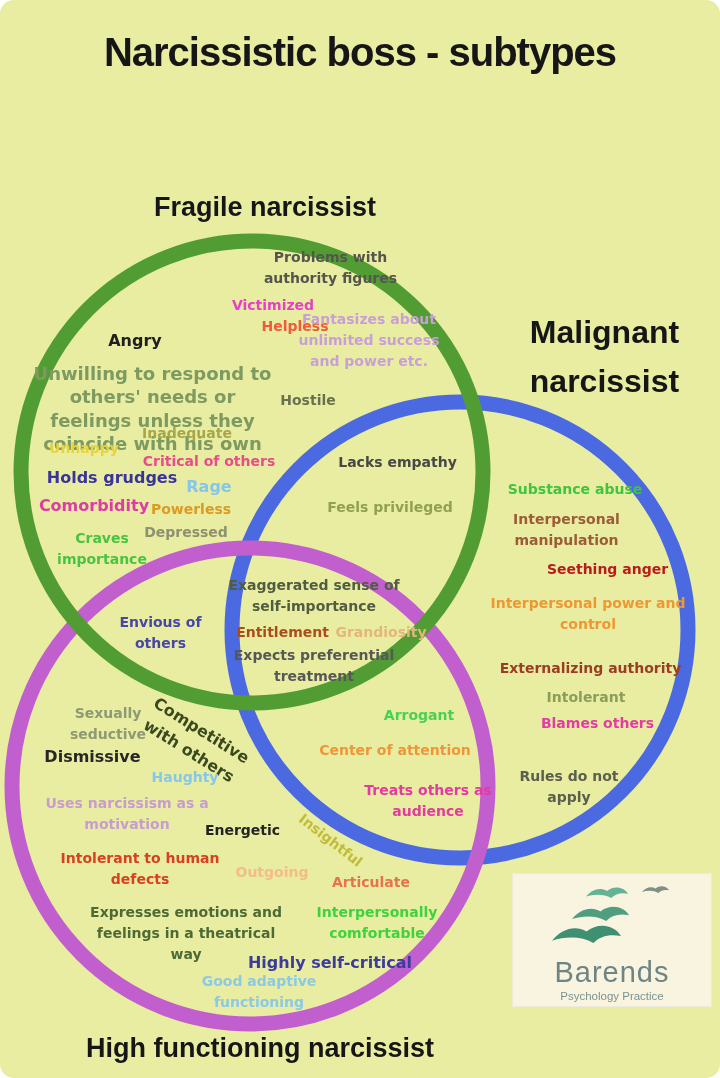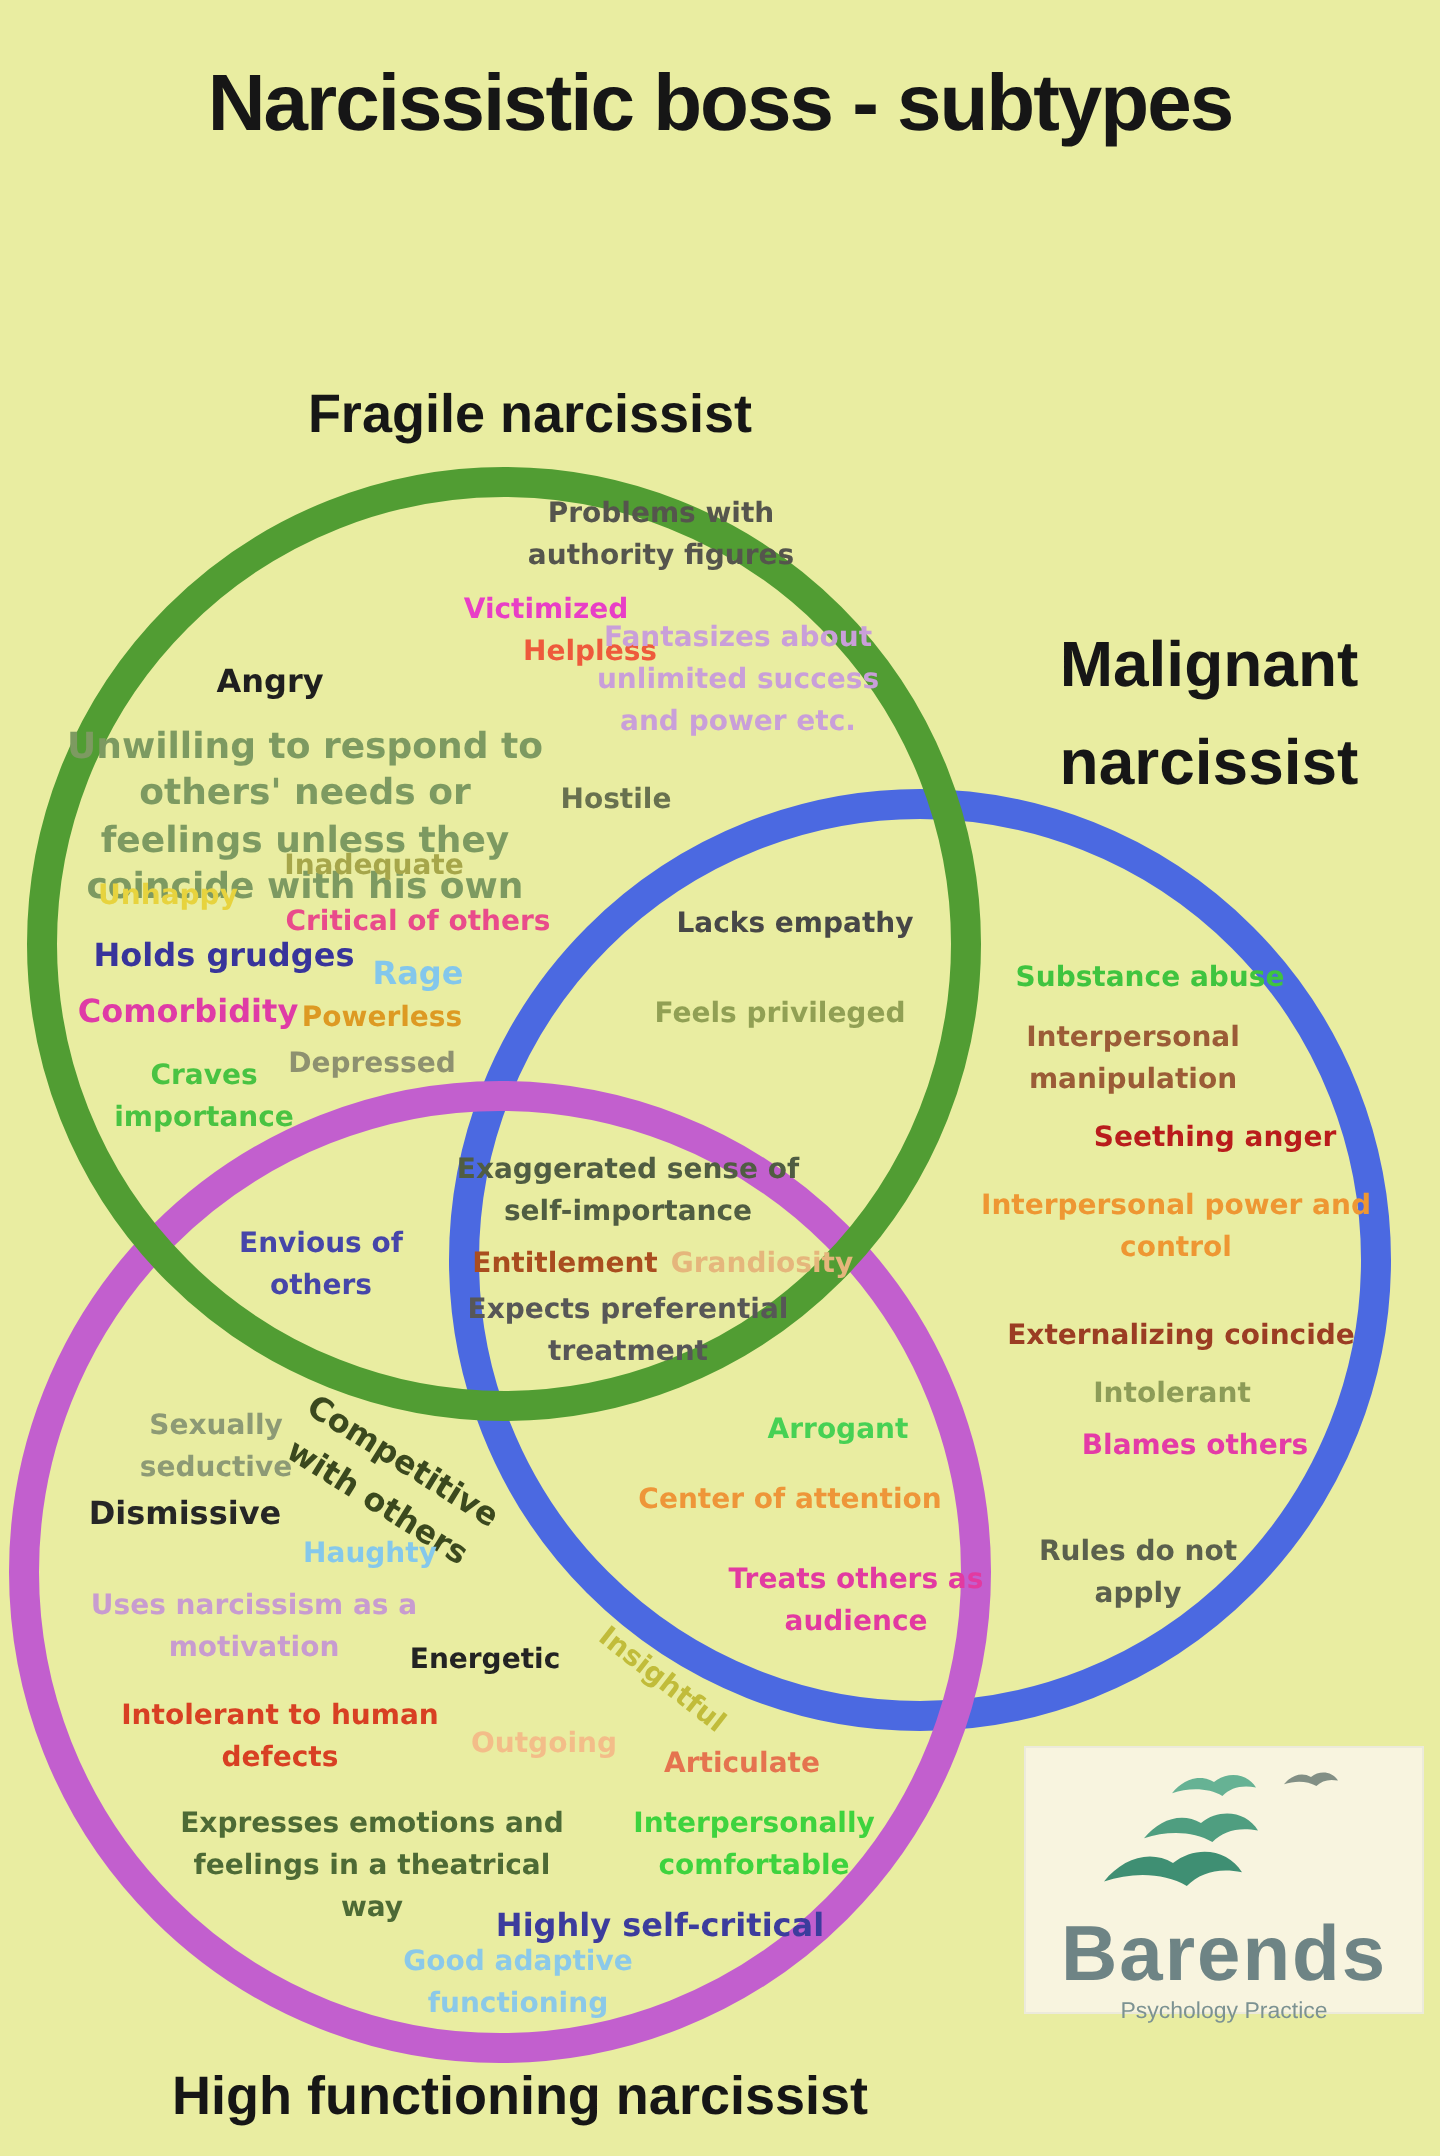--- a/index.html
+++ b/index.html
@@ -35,32 +35,32 @@
   .s16{font-size:16px;}
   .rot32{transform:rotate(32deg);}
   .rot38{transform:rotate(38deg);}
   .logo-box{
     position:absolute;left:512px;top:873px;width:200px;height:134px;
     background:#f8f4df;border:1px solid #eceadb;box-sizing:border-box;
     z-index:3;text-align:center;
   }
   .logo-name{
     font-family:"Liberation Sans",sans-serif;
-    font-weight:700;font-size:39px;color:#6e8485;
+    font-weight:400;font-size:29px;color:#6e8485;
     letter-spacing:1px;line-height:1;margin-top:2px;
   }
   .logo-sub{
     font-family:"Liberation Sans",sans-serif;
     font-weight:400;font-size:11.5px;color:#7c9292;margin-top:3px;
   }
 </style>
 </head>
 <body>
 
-<div id="stage" style="background: rgb(233, 237, 161);">
+<div id="stage" style="background: rgb(233, 237, 161); border-radius: 14px;">
 
   <svg id="rings" width="720" height="1078" viewBox="0 0 720 1078">
     <circle cx="460" cy="630" r="228" fill="none" stroke-width="15" stroke="#4b69e1"></circle>
     <circle cx="250" cy="786" r="238" fill="none" stroke-width="15" stroke="#c25fce"></circle>
     <circle cx="252" cy="472" r="231" fill="none" stroke-width="15" stroke="#519d33"></circle>
   </svg>
 
   <div class="title">Narcissistic boss - subtypes</div>
 
   <div id="heading-fragile" class="set-heading">Fragile narcissist</div>
@@ -87,21 +87,21 @@
   <div class="trait" style="left: 315px; top: 497px; width: 150px; color: rgb(145, 160, 84);">Feels privileged</div>
   <div class="trait" style="left: 226px; top: 575px; width: 176px; color: rgb(80, 93, 66);">Exaggerated sense of self-importance</div>
   <div class="trait" style="left: 230px; top: 622px; width: 105px; color: rgb(169, 77, 31);">Entitlement</div>
   <div class="trait" style="left: 330px; top: 622px; width: 102px; color: rgb(229, 182, 124);">Grandiosity</div>
   <div class="trait fw6" style="left: 224px; top: 645px; width: 180px; color: rgb(87, 87, 87);">Expects preferential treatment</div>
   <div class="trait" style="left: 108px; top: 612px; width: 105px; color: rgb(70, 70, 169);">Envious of others</div>
   <div class="trait" style="left: 500px; top: 479px; width: 150px; color: rgb(63, 196, 63);">Substance abuse</div>
   <div class="trait" style="left: 494px; top: 509px; width: 145px; color: rgb(155, 92, 55);">Interpersonal manipulation</div>
   <div class="trait" style="left: 540px; top: 559px; width: 135px; color: #b91c1c;">Seething anger</div>
   <div class="trait" style="left: 483px; top: 593px; width: 210px; color: rgb(238, 151, 51);">Interpersonal power and control</div>
-  <div class="trait" style="left: 488px; top: 658px; width: 205px; color: rgb(155, 61, 35);">Externalizing coincide</div>
+  <div class="trait" style="left: 488px; top: 658px; width: 205px; color: rgb(155, 61, 35);">Externalizing authority</div>
   <div class="trait" style="left: 540px; top: 687px; width: 92px; color: rgb(141, 156, 88);">Intolerant</div>
   <div class="trait" style="left: 535px; top: 713px; width: 125px; color: rgb(228, 59, 167);">Blames others</div>
   <div class="trait fw6" style="left: 510px; top: 766px; width: 118px; color: rgb(91, 96, 77);">Rules do not apply</div>
   <div class="trait" style="left: 378px; top: 705px; width: 82px; color: rgb(71, 209, 84);">Arrogant</div>
   <div class="trait" style="left: 310px; top: 740px; width: 170px; color: rgb(238, 150, 57);">Center of attention</div>
   <div class="trait" style="left: 360px; top: 780px; width: 136px; color: rgb(226, 58, 161);">Treats others as audience</div>
   <div class="trait fw6" style="left: 60px; top: 703px; width: 96px; color: rgb(141, 154, 117);">Sexually seductive</div>
   <div class="trait s16 rot32" style="left: 139px; top: 717px; width: 112px; color: rgb(59, 73, 30);">Competitive with others</div>
   <div class="trait s16" style="left: 40px; top: 745px; width: 105px; color: rgb(38, 38, 38);">Dismissive</div>
   <div class="trait" style="left: 145px; top: 767px; width: 80px; color: rgb(133, 200, 235);">Haughty</div>

